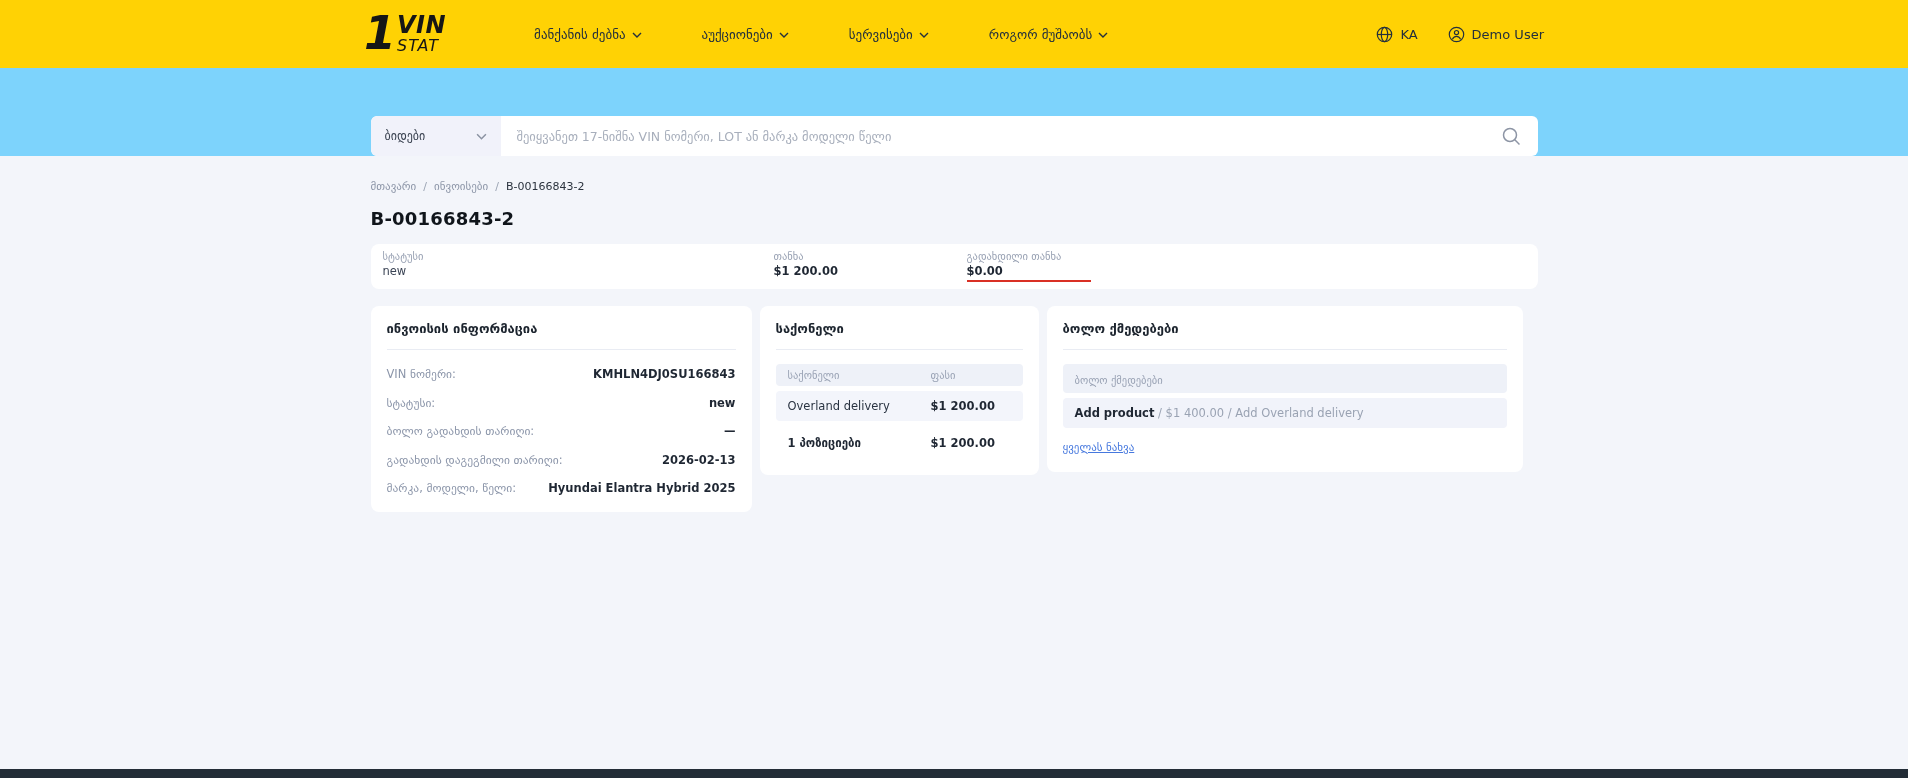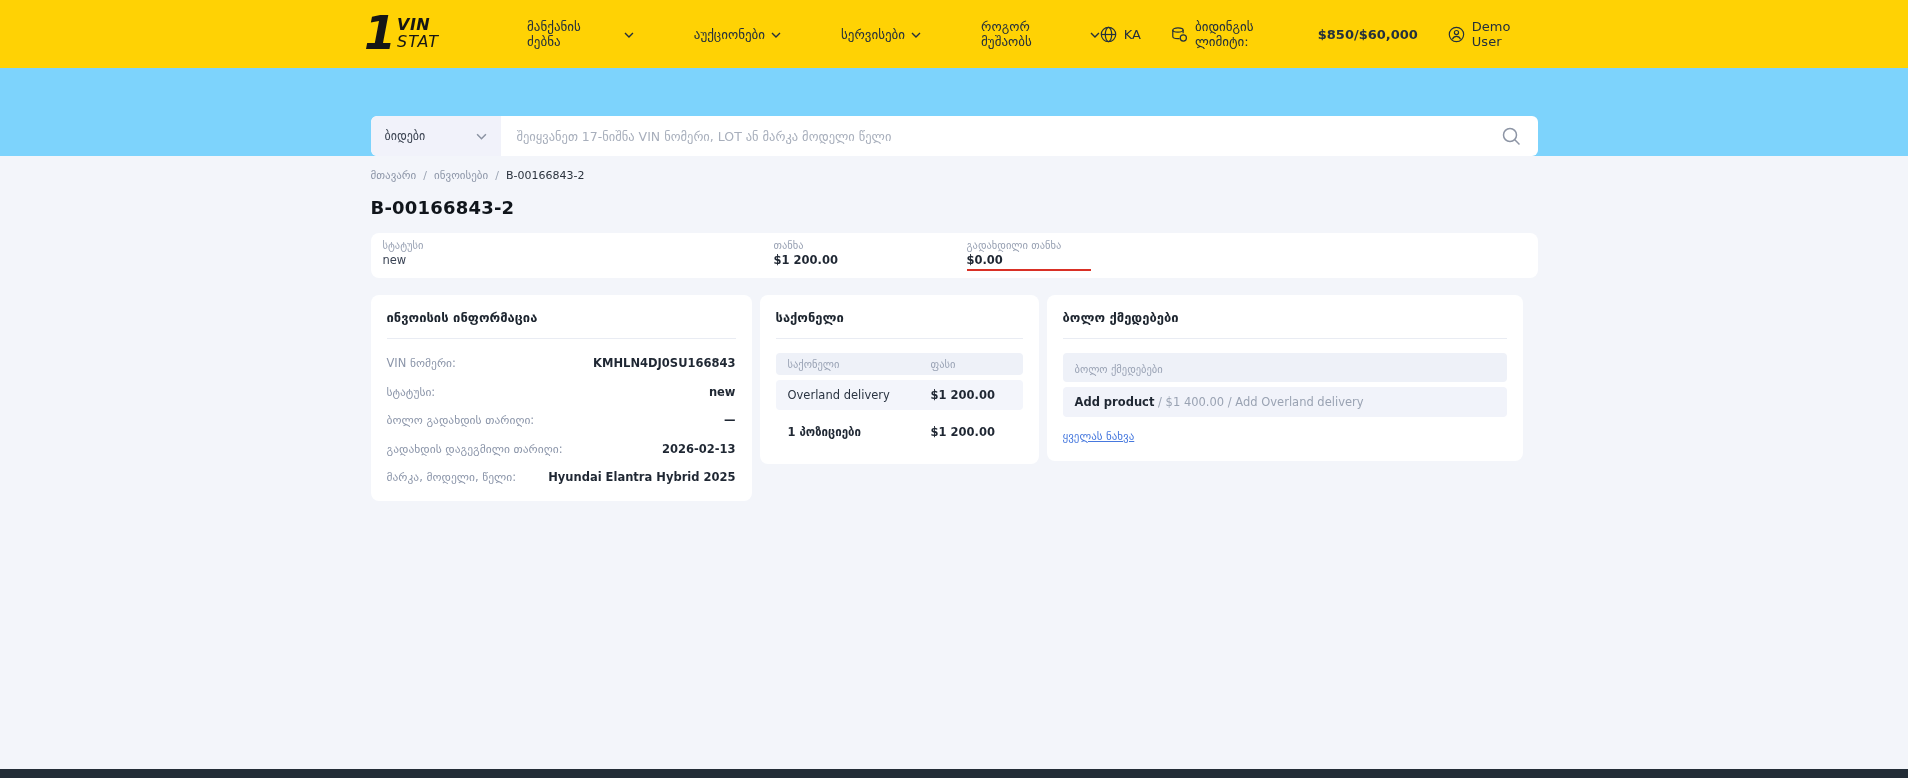--- a/index.html
+++ b/index.html
@@ -6,40 +6,40 @@
   html,body { background:#e9ebf2; }
   body { font-family:"DejaVu Sans", sans-serif; }
   .viewport { width:1908px; height:778px; display:flex; flex-direction:column; overflow:hidden; background:#F3F5FA; margin:0 auto; }
 
   
   .topbar { background:#FFD204; height:68px; flex:0 0 aupx; flex-shrink:0; }
   .topbar-inner { width:1180px; margin:0 auto; height:68px; display:flex; align-items:center; }
   .logo { display:flex; align-items:center; color:#161616; text-decoration:none; cursor:pointer; }
   .logo-one { font-size:46px; font-weight:700; font-style:italic; line-height:0.9; letter-spacing:-2px; }
   .logo-col { display:flex; flex-direction:column; margin-left:3px; }
-  .logo-vin { font-size:16px; font-weight:700; font-style:italic; line-height:1; letter-spacing:0.5px; }
+  .logo-vin { font-size:24px; font-weight:700; font-style:italic; line-height:1; letter-spacing:0.5px; }
   .logo-stat { font-size:16px; font-weight:400; font-style:italic; line-height:1.1; letter-spacing:1px; }
   .mainnav { display:flex; align-items:center; margin-left:88px; gap:60px; }
   .nav-item { display:flex; align-items:center; gap:6px; font-size:13px; color:#24303c; text-decoration:none; cursor:pointer;justify-content:flex-end; }
   .nav-item svg { margin-top:2px; }
   .topbar-right { margin-left:auto; display:flex; align-items:center; gap:30px; }
   .tb-link { display:flex; align-items:center; gap:7px; font-size:13px; color:#24303c; text-decoration:none; cursor:pointer; }
   .limit-value { font-weight:700; }
 
   
   .search-section { background:#7dd3fc; height:88px; flex-shrink:0; display:flex; align-items:flex-end; }
   .search-pill { width:1167px; height:40px; margin:0 auto; background:#fff; border-radius:6px; display:flex; align-items:stretch; overflow:hidden; }
   .search-cat { width:130px; background:#F1F2FA; border:none; outline:none; display:flex; align-items:center; justify-content:space-between; padding:0 14px; font-size:12px; color:#3c4452; font-family:inherit; cursor:pointer; border-radius:6px 0 0 6px; }
   .search-cat svg { color:#8b93a2; }
   .search-input { flex:1; border:none; outline:none; padding:0 16px; font-size:12.5px; color:#333; font-family:inherit; }
   .search-input::placeholder { color:#A8AFBC; }
   .search-btn { width:52px; border:none; background:transparent; display:flex; align-items:center; justify-content:center; cursor:pointer; color:#8D95A5; }
 
   
-  main { flex:1; }
+  main { flex:1;margin-top:11px; }
   .container { width:1167px; margin:0 auto; }
   .breadcrumb { margin-top:13px; display:flex; align-items:center; gap:7px; font-size:11px; }
   .breadcrumb a { color:#8D96A8; text-decoration:none; cursor:pointer; }
   .breadcrumb .sep { color:#9AA3B2; }
   .breadcrumb .current { color:#2b333e; }
   .page-title { margin-top:15px; font-size:18px; font-weight:700; color:#10151b; letter-spacing:0.2px; }
 
   .summary-card { margin-top:15px; background:#fff; border-radius:8px; padding:6px 12px 7px 12px; display:grid; grid-template-columns:391px 193px 1fr; }
   .sum-label { font-size:10.5px; color:#98A1B3; }
   .sum-value { font-size:11.5px; color:#3a4354; margin-top:2px; }
@@ -120,32 +120,20 @@
       <div class="topbar-right">
         <a class="tb-link">
           <svg width="17" height="17" viewBox="0 0 17 17">
               <g fill="none" stroke="#24303c" stroke-width="1.2">
                 <circle cx="8.5" cy="8.5" r="7.2"></circle>
                 <ellipse cx="8.5" cy="8.5" rx="3.2" ry="7.2"></ellipse>
                 <line x1="1.3" y1="8.5" x2="15.7" y2="8.5"></line>
               </g>
             </svg>
           <span>KA</span>
-        </a>
-        <a class="tb-link">
-          <svg width="17" height="17" viewBox="0 0 17 17">
-              <g fill="none" stroke="#24303c" stroke-width="1.2">
-                <ellipse cx="7" cy="4" rx="5.2" ry="2.2"></ellipse>
-                <path d="M1.8 4v6.5c0 1.2 2.3 2.2 5.2 2.2 .6 0 1.2 0 1.7-.1"></path>
-                <path d="M12.2 4v3.2"></path>
-                <circle cx="12.4" cy="12" r="3.1"></circle>
-              </g>
-            </svg>
-          <span class="limit-label">ბიდინგის ლიმიტი:</span>
-          <span class="limit-value">$850/$60,000</span>
         </a>
         <a class="tb-link">
           <svg width="17" height="17" viewBox="0 0 17 17">
               <g fill="none" stroke="#24303c" stroke-width="1.2">
                 <circle cx="8.5" cy="8.5" r="7.2"></circle>
                 <circle cx="8.5" cy="6.6" r="2.1"></circle>
                 <path d="M4.4 13.4c.7-2 2.2-3.1 4.1-3.1s3.4 1.1 4.1 3.1"></path>
               </g>
             </svg>
           <span>Demo User</span>

